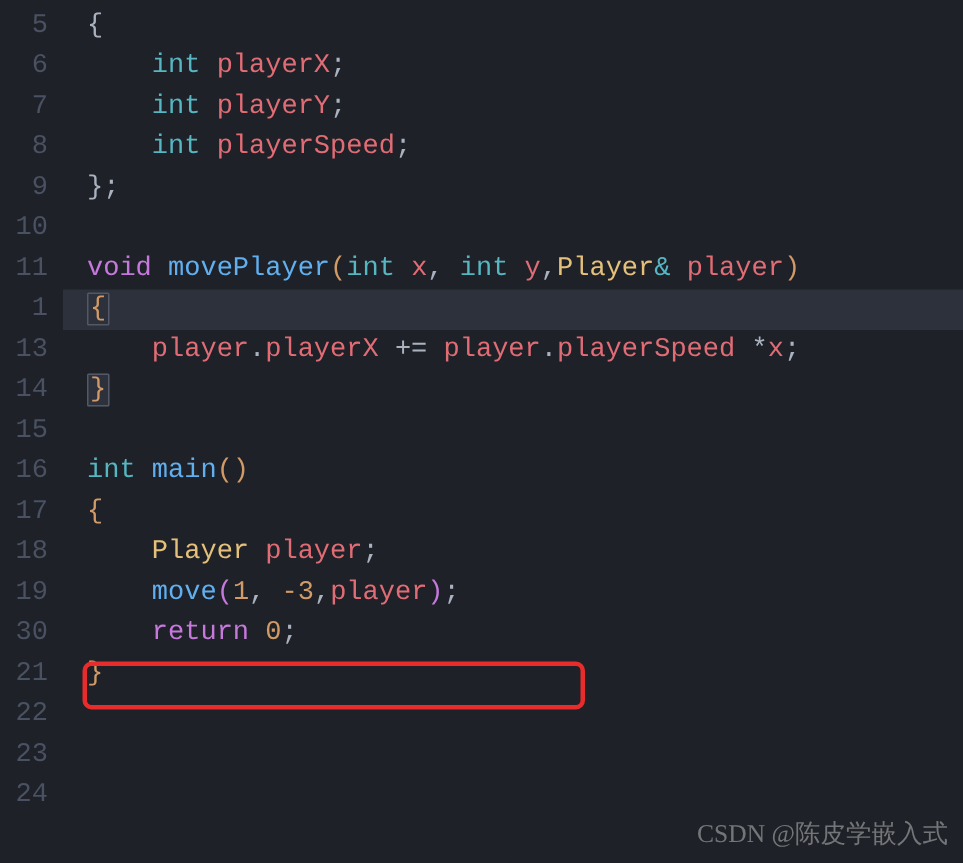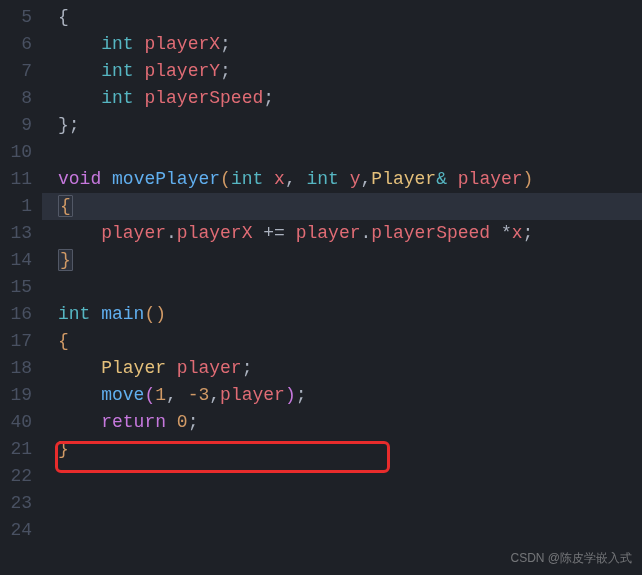--- a/index.html
+++ b/index.html
@@ -64,22 +64,22 @@
     top: 441px;
     width: 335px;
     height: 32px;
     pointer-events: none;
   }
   .watermark {
     position: absolute;
     right: 10px;
     bottom: 8px;
     color: rgba(220,220,220,0.45);
-    font-family: Liberation Sans, sans-serif;
-    font-size: 12px;
+    font-family: Liberation Serif, serif;
+    font-size: 17px;
     pointer-events: none;
   }
 </style>
 </head>
 <body>
 
 <div class="editor">
   <div class="gutter">
       <div class="ln">5</div>
       <div class="ln">6</div>
@@ -89,21 +89,21 @@
       <div class="ln">10</div>
       <div class="ln">11</div>
       <div class="ln">1</div>
       <div class="ln">13</div>
       <div class="ln">14</div>
       <div class="ln">15</div>
       <div class="ln">16</div>
       <div class="ln">17</div>
       <div class="ln">18</div>
       <div class="ln">19</div>
-      <div class="ln">40</div>
+      <div class="ln">30</div>
       <div class="ln">21</div>
       <div class="ln">22</div>
       <div class="ln">23</div>
       <div class="ln">24</div>
     </div>
   <div class="code">
       <div class="line"><span class="punct">{</span></div>
       <div class="line"><span class="ident">    </span><span class="type">int</span><span class="ident"> </span><span class="var">playerX</span><span class="punct">;</span></div>
       <div class="line"><span class="ident">    </span><span class="type">int</span><span class="ident"> </span><span class="var">playerY</span><span class="punct">;</span></div>
       <div class="line"><span class="ident">    </span><span class="type">int</span><span class="ident"> </span><span class="var">playerSpeed</span><span class="punct">;</span></div>

